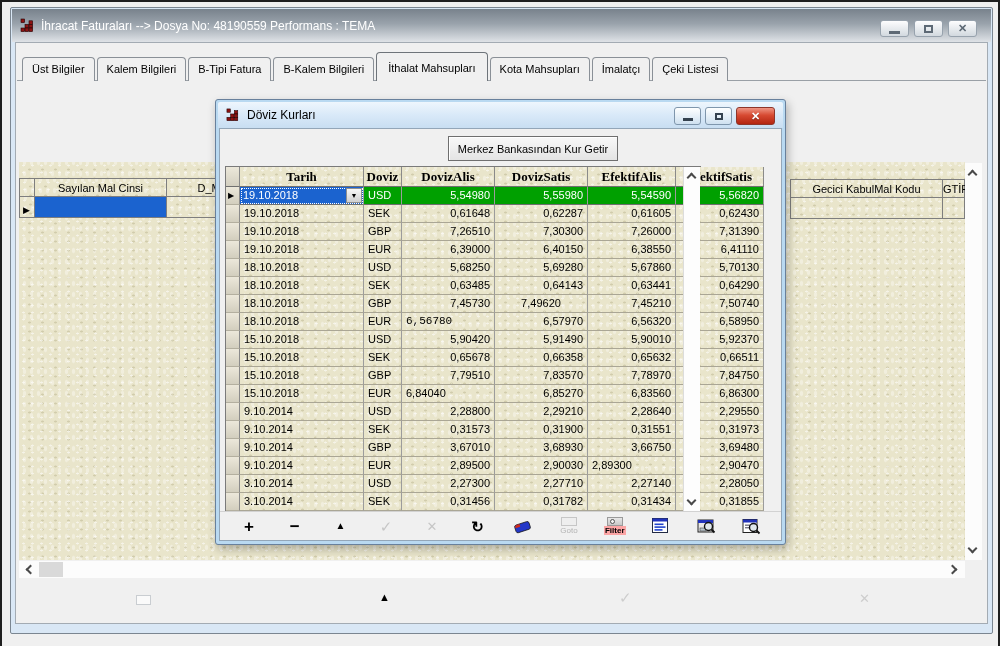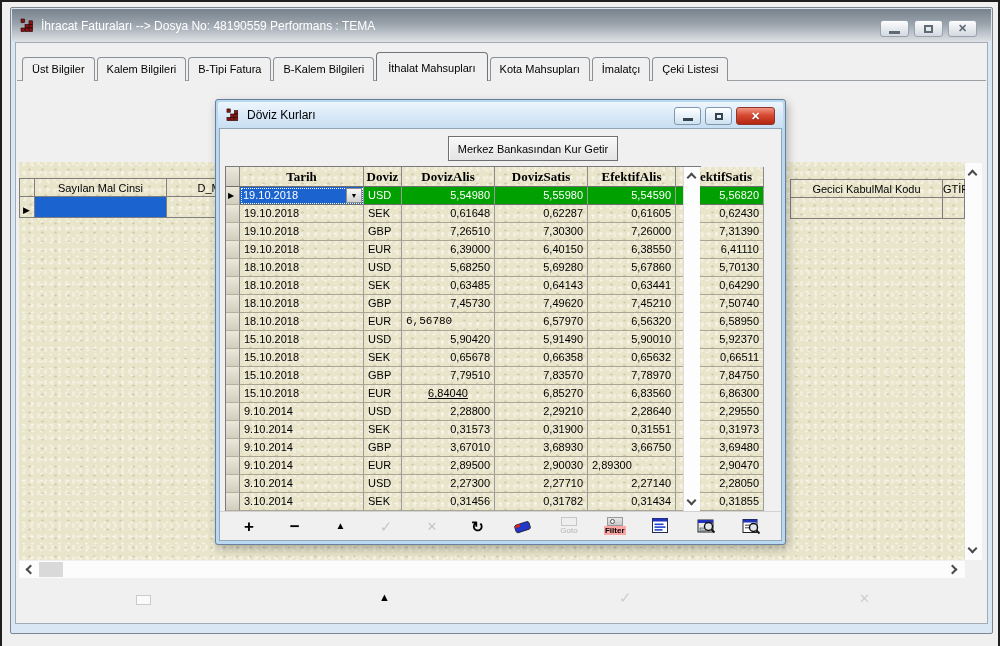--- a/index.html
+++ b/index.html
@@ -329,21 +329,21 @@
               <div class="dcell c2 tex" style="text-align: right;">0,63485</div>
               <div class="dcell c3 tex" style="text-align: right;">0,64143</div>
               <div class="dcell c4 tex" style="text-align: right;">0,63441</div>
               <div class="dcell c5 tex" style="text-align: right;">0,64290</div>
             </div>
             <div class="drow">
               <div class="dsel"></div>
               <div class="dcell c0 tex" style="text-align: left;">18.10.2018</div>
               <div class="dcell c1 tex" style="text-align: left;">GBP</div>
               <div class="dcell c2 tex" style="text-align: right;">7,45730</div>
-              <div class="dcell c3 tex" style="text-align: right;">7,49620</div>
+              <div class="dcell c3 tex" style="text-align: center;">7,49620</div>
               <div class="dcell c4 tex" style="text-align: right;">7,45210</div>
               <div class="dcell c5 tex" style="text-align: right;">7,50740</div>
             </div>
             <div class="drow">
               <div class="dsel"></div>
               <div class="dcell c0 tex" style="text-align: left;">18.10.2018</div>
               <div class="dcell c1 tex" style="text-align: left;">EUR</div>
               <div class="dcell c2 tex" style=" font-family: Liberation Mono, monospace;">6,56780</div>
               <div class="dcell c3 tex" style="text-align: right;">6,57970</div>
               <div class="dcell c4 tex" style="text-align: right;">6,56320</div>
@@ -373,21 +373,21 @@
               <div class="dcell c1 tex" style="text-align: left;">GBP</div>
               <div class="dcell c2 tex" style="text-align: right;">7,79510</div>
               <div class="dcell c3 tex" style="text-align: right;">7,83570</div>
               <div class="dcell c4 tex" style="text-align: right;">7,78970</div>
               <div class="dcell c5 tex" style="text-align: right;">7,84750</div>
             </div>
             <div class="drow">
               <div class="dsel"></div>
               <div class="dcell c0 tex" style="text-align: left;">15.10.2018</div>
               <div class="dcell c1 tex" style="text-align: left;">EUR</div>
-              <div class="dcell c2 tex" style="text-align: center; text-decoration: underline;">6,84040</div>
+              <div class="dcell c2 tex" style="text-align: left;">6,84040</div>
               <div class="dcell c3 tex" style="text-align: right;">6,85270</div>
               <div class="dcell c4 tex" style="text-align: right;">6,83560</div>
               <div class="dcell c5 tex" style="text-align: right;">6,86300</div>
             </div>
             <div class="drow">
               <div class="dsel"></div>
               <div class="dcell c0 tex" style="text-align: left;">9.10.2014</div>
               <div class="dcell c1 tex" style="text-align: left;">USD</div>
               <div class="dcell c2 tex" style="text-align: right;">2,28800</div>
               <div class="dcell c3 tex" style="text-align: right;">2,29210</div>

